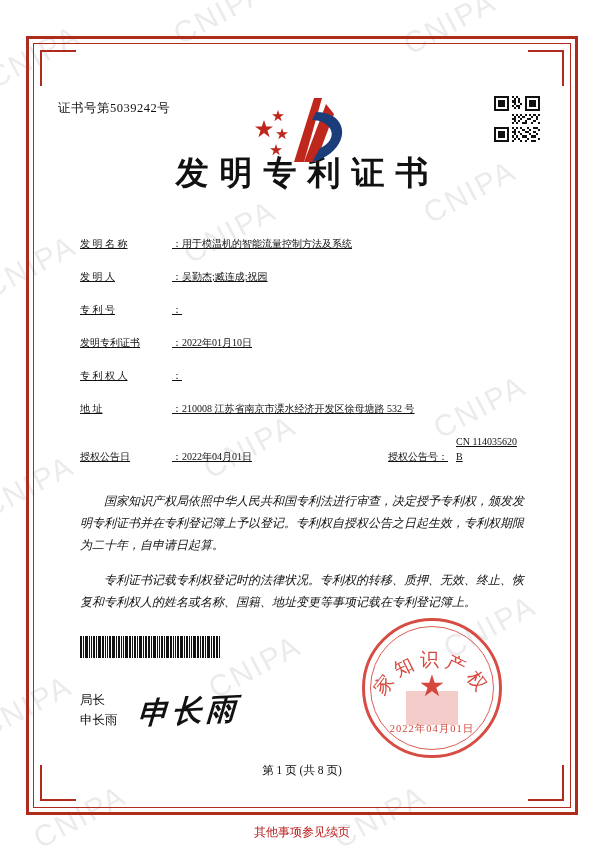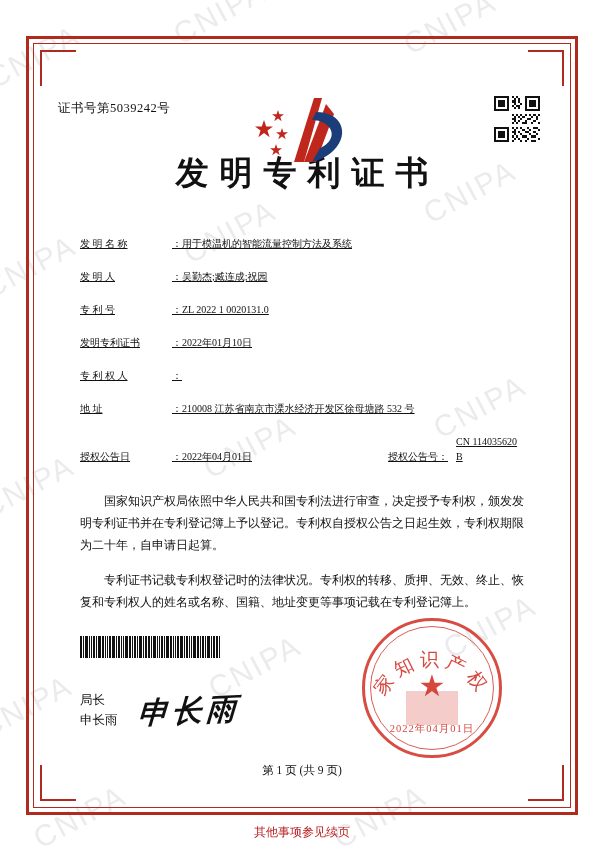--- a/index.html
+++ b/index.html
@@ -159,20 +159,21 @@
     margin-left: 6px;
   }
   .sub-value {
     flex: 1 1 auto;
     margin-left: 8px;
   }
 
   .paragraphs {
     margin-top: 26px;
     padding: 0 22px;
+    font-style: italic;
   }
   .para {
     font-size: 12px;
     line-height: 1.85;
     color: #111;
     text-indent: 24px;
     text-align: justify;
     margin-bottom: 10px;
   }
 
@@ -448,21 +449,20 @@
 
       <div class="field-row">
         <span class="field-label">发 明 人</span>
         <span class="field-colon">：</span>
         <span class="field-value">吴勤杰;臧连成;祝园</span>
       </div>
 
       <div class="field-row">
         <span class="field-label">专 利 号</span>
         <span class="field-colon">：</span>
-        <span class="field-value">ZL 2022 1 0020131.0</span>
       </div>
 
       <div class="field-row">
         <span class="field-label">发明专利证书</span>
         <span class="field-colon">：</span>
         <span class="field-value">2022年01月10日</span>
       </div>
 
       <div class="field-row">
         <span class="field-label">专 利 权 人</span>
@@ -563,18 +563,18 @@
           <text font-size="19" fill="#d2342a" font-family="'Liberation Serif', serif" letter-spacing="5" opacity="0.9">
             <textPath href="#arcpath" startOffset="50%" text-anchor="middle" id="seal-arc-label">国家知识产权局</textPath>
           </text>
         </svg>
       </div>
       <div class="seal-flag"></div>
       <div class="seal-star">★</div>
       <div class="seal-date">2022年04月01日</div>
     </div>
 
-    <div class="page-num">第 1 页 (共 9 页)</div>
+    <div class="page-num">第 1 页 (共 8 页)</div>
 
   </div>
 </div>
 
 <div class="footer-note">其他事项参见续页</div>
 
 </body></html>

